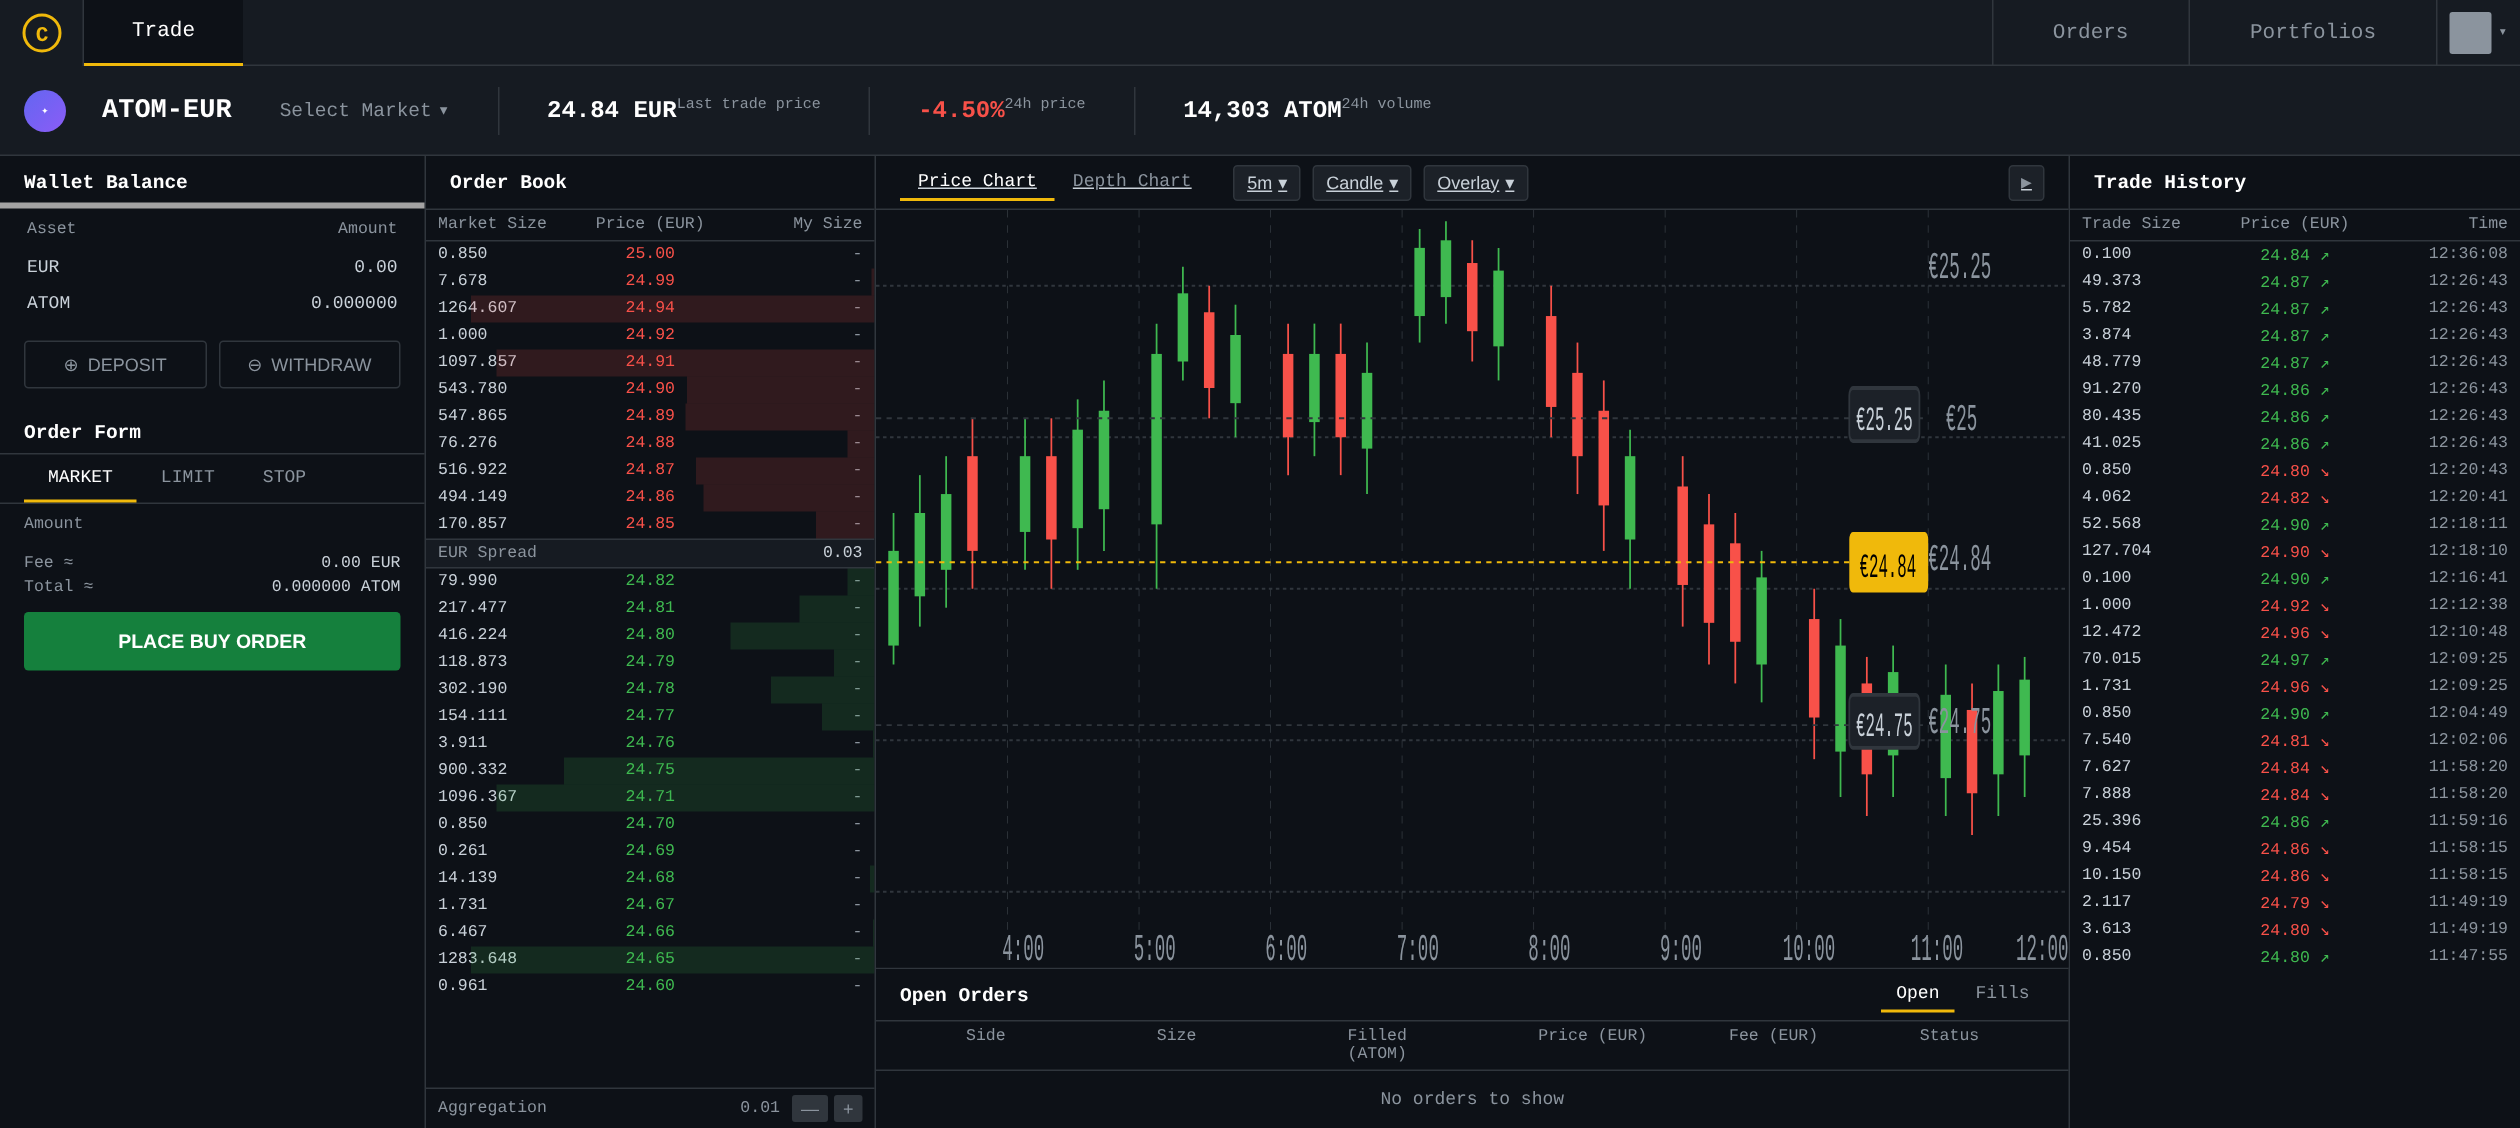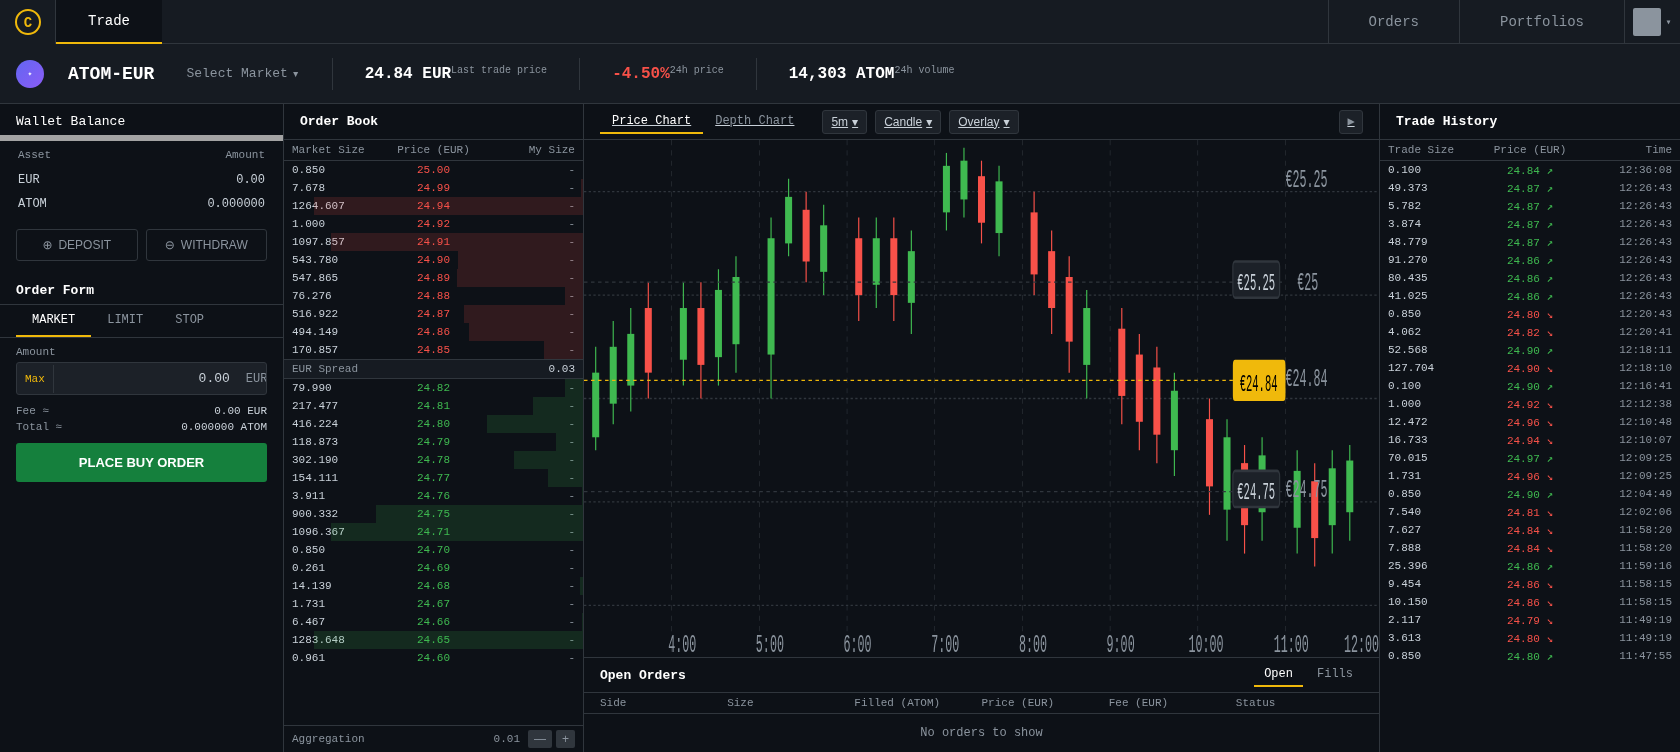--- a/index.html
+++ b/index.html
@@ -25,21 +25,21 @@
     .market-stat-value { font-size: 16px; font-weight: bold; color: #fff; }
     .market-stat-label { font-size: 10px; color: #8b949e; }
     .market-stat-value.negative { color: #f85149; }
     .market-stat-value.atom { color: #fff; font-size: 16px; }
 
     
     .main-layout { display: flex; height: calc(752px - 44px - 60px); }
 
     
     .left-sidebar { width: 284px; background: #0d1117; border-right: 1px solid #30363d; display: flex; flex-direction: column; }
-    .sidebar-section-title { padding: 10px 16px 6px; color: #fff; font-size: 13px; font-weight: normal; border-bottom: 6px solid #a3a3a3; }
+    .sidebar-section-title { padding: 10px 16px 6px; color: #fff; font-size: 13px; font-weight: bold; border-bottom: 4px solid #a3a3a3; }
     .wallet-table { width: 100%; }
     .wallet-table th { padding: 6px 16px; color: #8b949e; font-size: 11px; font-weight: normal; }
     .wallet-table td { padding: 4px 16px; font-size: 12px; }
     .wallet-table td.amount { text-align: right; color: #c9d1d9; }
     .wallet-table thead tr { border-bottom: 1px solid #30363d; }
     .wallet-actions { display: flex; gap: 8px; padding: 12px 16px; }
     .btn-deposit, .btn-withdraw { flex: 1; padding: 8px; border: 1px solid #30363d; background: transparent; color: #8b949e; font-size: 12px; cursor: pointer; display: flex; align-items: center; justify-content: center; gap: 6px; border-radius: 3px; }
     .order-form-title { padding: 10px 16px 6px; color: #fff; font-size: 13px; font-weight: bold; border-bottom: 1px solid #30363d; }
     .buy-sell-tabs { display: flex; margin: 8px 16px; border-radius: 3px; overflow: hidden; }
     .buy-tab { flex: 1; padding: 8px; background: #238636; color: #fff; font-size: 13px; font-weight: bold; cursor: pointer; border: none; text-align: center; }
@@ -92,21 +92,21 @@
     .chart-controls { display: flex; align-items: center; gap: 8px; padding: 0 8px; }
     .chart-control-btn { display: flex; align-items: center; gap: 4px; padding: 4px 8px; background: #1c2128; border: 1px solid #30363d; border-radius: 3px; color: #c9d1d9; font-size: 12px; cursor: pointer; }
     .play-btn { width: 24px; height: 24px; background: #1c2128; border: 1px solid #30363d; border-radius: 3px; display: flex; align-items: center; justify-content: center; margin-left: auto; cursor: pointer; color: #8b949e; }
     .chart-canvas { flex: 1; background: #0d1117; position: relative; overflow: hidden; }
     .open-orders-header { display: flex; align-items: center; padding: 0 16px; height: 36px; border-top: 1px solid #30363d; border-bottom: 1px solid #30363d; }
     .open-orders-title { font-size: 13px; font-weight: bold; color: #fff; }
     .open-orders-tabs { display: flex; margin-left: auto; gap: 4px; }
     .oo-tab { padding: 4px 10px; font-size: 12px; color: #8b949e; cursor: pointer; border-bottom: 2px solid transparent; }
     .oo-tab.active { color: #fff; border-bottom: 2px solid #f0b90b; }
     .oo-cols { display: flex; padding: 4px 16px; border-bottom: 1px solid #30363d; }
-    .oo-col { flex: 1; color: #8b949e; font-size: 11px; }
+    .oo-col { flex: 1; color: #8b949e; font-size: 11px; margin-left: 44px; }
     .oo-empty { padding: 12px 16px; color: #8b949e; font-size: 12px; text-align: center; }
 
     
     .trade-history { width: 300px; background: #0d1117; display: flex; flex-direction: column; }
     .th-header { padding: 8px 16px; font-size: 13px; font-weight: bold; color: #fff; border-bottom: 1px solid #30363d; height: 36px; display: flex; align-items: center; }
     .th-cols { display: flex; padding: 4px 8px; border-bottom: 1px solid #30363d; }
     .th-cols span { color: #8b949e; font-size: 11px; }
     .th-cols .col-size { flex: 1; }
     .th-cols .col-price { flex: 1; text-align: center; }
     .th-cols .col-time { flex: 1; text-align: right; }
@@ -210,25 +210,20 @@
       </button>
     </div>
     <div class="order-form-title">Order Form</div>
     <div class="order-type-tabs">
       <div class="order-type-tab active">MARKET</div>
       <div class="order-type-tab">LIMIT</div>
       <div class="order-type-tab">STOP</div>
     </div>
     <div class="form-field">
       <div class="form-label">Amount</div>
-      <div class="amount-input-row">
-        <span class="max-link">Max</span>
-        <input type="text" value="0.00" style="">
-        <span class="currency">EUR</span>
-      </div>
     </div>
     <div class="fee-row">
       <span>Fee ≈</span>
       <span>0.00 EUR</span>
     </div>
     <div class="total-row">
       <span>Total ≈</span>
       <span>0.000000 ATOM</span>
     </div>
     <button class="place-order-btn">PLACE BUY ORDER</button>
@@ -673,25 +668,20 @@
       <span class="ts">1.000</span>
       <span class="tp down">24.92 ↘</span>
       <span class="tt">12:12:38</span>
     </div>
         <div class="th-row">
       <span class="ts">12.472</span>
       <span class="tp down">24.96 ↘</span>
       <span class="tt">12:10:48</span>
     </div>
         <div class="th-row">
-      <span class="ts">16.733</span>
-      <span class="tp down">24.94 ↘</span>
-      <span class="tt">12:10:07</span>
-    </div>
-        <div class="th-row">
       <span class="ts">70.015</span>
       <span class="tp up">24.97 ↗</span>
       <span class="tt">12:09:25</span>
     </div>
         <div class="th-row">
       <span class="ts">1.731</span>
       <span class="tp down">24.96 ↘</span>
       <span class="tt">12:09:25</span>
     </div>
         <div class="th-row">

